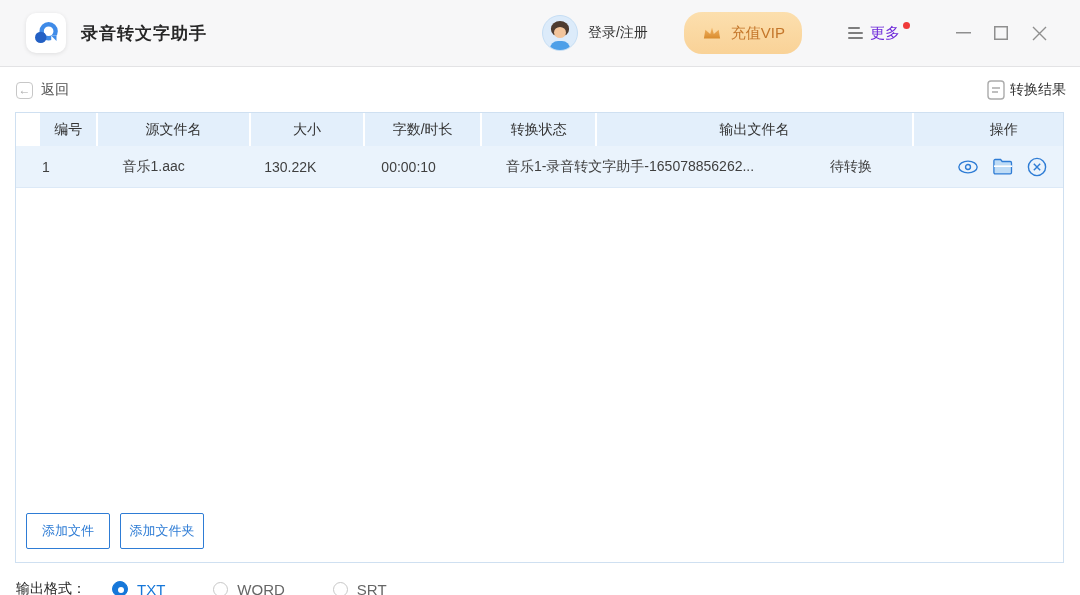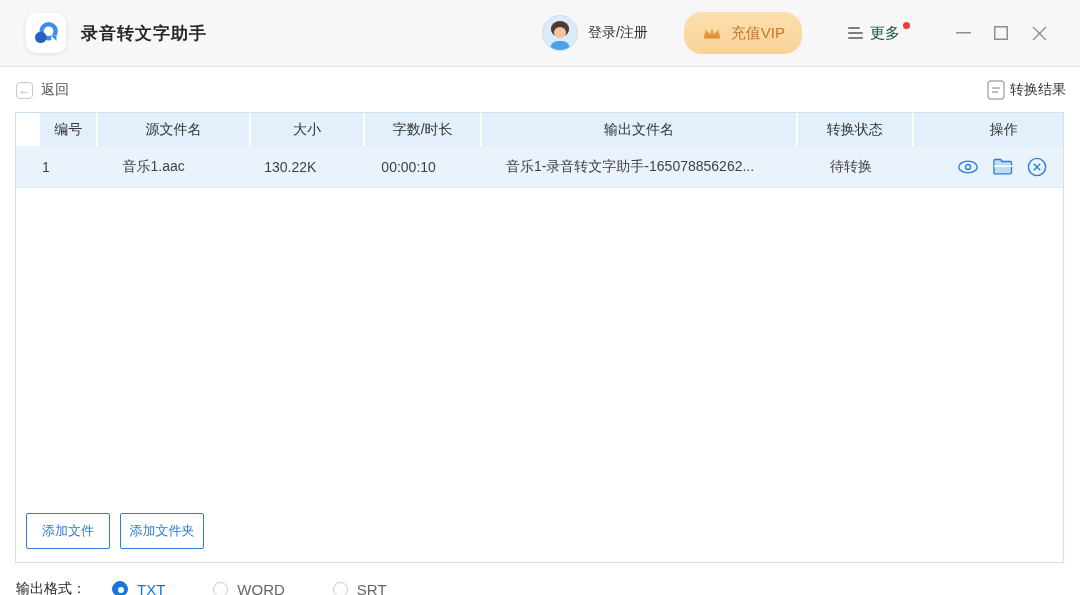--- a/index.html
+++ b/index.html
@@ -21,21 +21,21 @@
   .avatar .face { position:absolute; top:11px; left:11px; width:12px; height:11px; border-radius:50%; background:#F2C49B; }
   .avatar .body { position:absolute; bottom:-3px; left:7px; width:20px; height:12px; border-radius:8px 8px 0 0; background:#4D9FE8; }
   .login-label { font-size:14px; color:#333; margin-left:10px;text-align:center; }
   .vip-pill { display:flex; align-items:center; height:42px; padding:0 17px; margin-left:36px; border:none;
               border-radius:18px; background:linear-gradient(180deg,#FCDFAE,#F9D297); cursor:pointer; }
   .vip-label { font-size:15px; color:#C4762A; margin-left:8px; }
   .more-group { display:flex; align-items:center; margin-left:46px; position:relative; cursor:pointer; padding-right:10px; }
   .hamburger { display:inline-flex; flex-direction:column; justify-content:center; gap:3px; margin-right:7px; }
   .hamburger i { display:block; width:15px; height:2px; background:#7E7E7E; border-radius:1px; }
   .hamburger i:first-child { width:12px; }
-  .more-label { font-size:15px; color:#14532d; }
+  .more-label { font-size:15px; color:#6d28d9; }
   .notif-dot { position:absolute; right:0; top:-2px; width:7px; height:7px; border-radius:50%; background:#F03A3A; }
   .win-controls { display:flex; align-items:center; margin-left:34px; }
   .win-btn { width:38px; height:36px; display:flex; align-items:center; justify-content:center; cursor:pointer; }
   .win-btn svg { display:block; }
 
   
   .toolbar { position:absolute; top:68px; left:0; right:0; height:44px; background:#fff;
              display:flex; align-items:center; justify-content:space-between; padding:0 14px 0 16px; }
   .back-btn { display:flex; align-items:center; cursor:pointer; }
   .back-icon { width:17px; height:17px; border:1px solid #C7C7C7; border-radius:4px; color:#A8A8A8;
@@ -157,22 +157,22 @@
       <span class="result-label">转换结果</span>
     </div>
   </div>
 
   <div class="table-container">
     <div class="thead">
       <div class="th c0">编号</div>
       <div class="th c1">源文件名</div>
       <div class="th c2">大小</div>
       <div class="th c3">字数/时长</div>
+      <div class="th c5">转换状态</div>
       <div class="th c4">输出文件名</div>
-      <div class="th c5">转换状态</div>
       <div class="th c6">操作</div>
     </div>
 
     <div class="trow">
       <div class="td c0">1</div>
       <div class="td c1">音乐1.aac</div>
       <div class="td c2">130.22K</div>
       <div class="td c3">00:00:10</div>
       <div class="td c4">音乐1-录音转文字助手-165078856262...</div>
       <div class="td c5">待转换</div>

